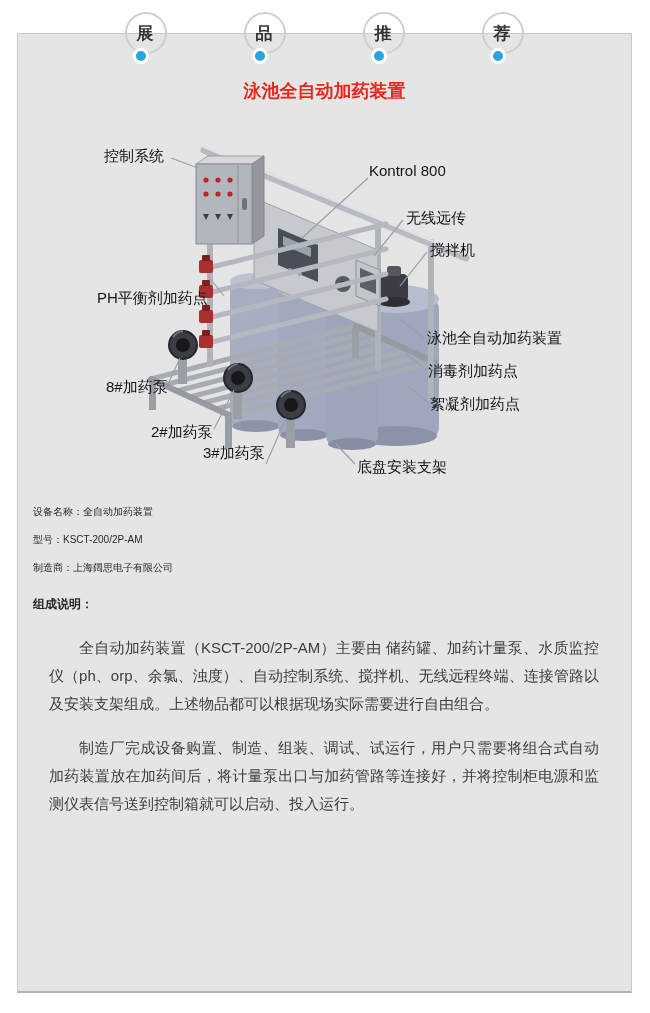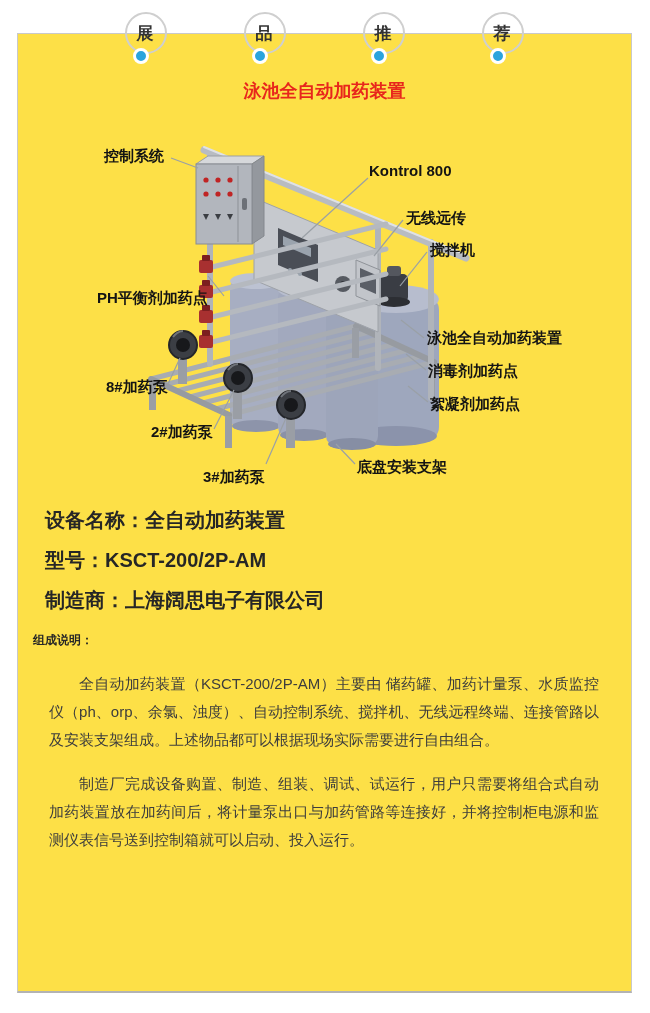--- a/index.html
+++ b/index.html
@@ -2,45 +2,45 @@
 <html><head>
 <meta charset="utf-8">
 <style>
   html,body{margin:0;padding:0;}
   body{
     width:650px;height:1013px;background:#ffffff;position:relative;
     font-family:"Liberation Sans","DejaVu Sans",sans-serif;overflow:hidden;
   }
   .content-box{
     position:absolute;left:17px;top:33px;width:613px;height:957px;
-    background:#fde047;border:1px solid #c9c9c9;border-bottom:2px solid #b3b3b3;
+    background:#e5e5e5;border:1px solid #c9c9c9;border-bottom:2px solid #b3b3b3;
     overflow:hidden;
   }
   
   .badge{position:absolute;width:46px;height:58px;top:8px;z-index:5;}
   .badge .ring{position:absolute;left:3px;top:4px;width:38px;height:38px;
     border:2px solid #cfcfcf;border-radius:50%;background:transparent;}
   .badge .char{position:absolute;left:0;top:17px;width:46px;text-align:center;
     font-size:17px;font-weight:bold;color:#333;line-height:17px;}
   .badge .dot{position:absolute;left:11px;top:40px;width:10px;height:10px;
     background:#2ba4dd;border:3px solid #ffffff;border-radius:50%;}
   
   .page-title{margin:46px 0 0 0;text-align:center;font-size:18px;font-weight:bold;
     color:#e8261c;line-height:22px;}
   
   .diagram{position:absolute;left:38px;top:102px;width:540px;height:357px;}
   .diagram svg{position:absolute;left:0;top:0;}
-  .dlabel{position:absolute;font-size:15px;font-weight:bold;color:#141414;
+  .dlabel{position:absolute;font-size:15px;font-weight:normal;color:#141414;
     white-space:nowrap;line-height:17px;}
   
   .text-block{position:absolute;left:15px;right:16px;top:460px;}
   .para{margin:0;font-size:15px;line-height:30px;color:#3d3d3d;
     text-align:justify;text-indent:2em;}
   .specs{margin-top:4px;}
-  .spec-line{margin:12px;font-size:20px;font-weight:bold;color:#262626;line-height:28px;}
+  .spec-line{margin:0;font-size:10px;font-weight:normal;color:#262626;line-height:28px;}
   .comp-heading{margin:8px 0 0 0;font-size:12px;font-weight:bold;color:#262626;line-height:28px;}
   .comp-para{margin:16px;font-size:15px;line-height:28px;color:#3d3d3d;
     text-align:justify;text-indent:2em;}
 </style>
 </head>
 <body>
 
 <div class="badge" style="left:122px">
   <div class="ring"></div>
   <div class="char">展</div>
@@ -209,21 +209,21 @@
     <div class="dlabel" style="left:48px;top:11px">控制系统</div>
     <div class="dlabel" style="left:313px;top:26px">Kontrol 800</div>
     <div class="dlabel" style="left:350px;top:73px">无线远传</div>
     <div class="dlabel" style="left:374px;top:105px">搅拌机</div>
     <div class="dlabel" style="left:41px;top:153px">PH平衡剂加药点</div>
     <div class="dlabel" style="left:371px;top:193px">泳池全自动加药装置</div>
     <div class="dlabel" style="left:372px;top:226px">消毒剂加药点</div>
     <div class="dlabel" style="left:374px;top:259px">絮凝剂加药点</div>
     <div class="dlabel" style="left:50px;top:242px">8#加药泵</div>
     <div class="dlabel" style="left:95px;top:287px">2#加药泵</div>
-    <div class="dlabel" style="left:147px;top:332px">3#加药泵</div>
+    <div class="dlabel" style="left:147px;top:308px">3#加药泵</div>
     <div class="dlabel" style="left:301px;top:322px">底盘安装支架</div>
   </div>
 
   <div class="text-block">
     <div class="specs">
       <p class="spec-line">设备名称：全自动加药装置</p>
       <p class="spec-line">型号：KSCT-200/2P-AM</p>
       <p class="spec-line">制造商：上海阔思电子有限公司</p>
     </div>
     <p class="comp-heading">组成说明：</p>

